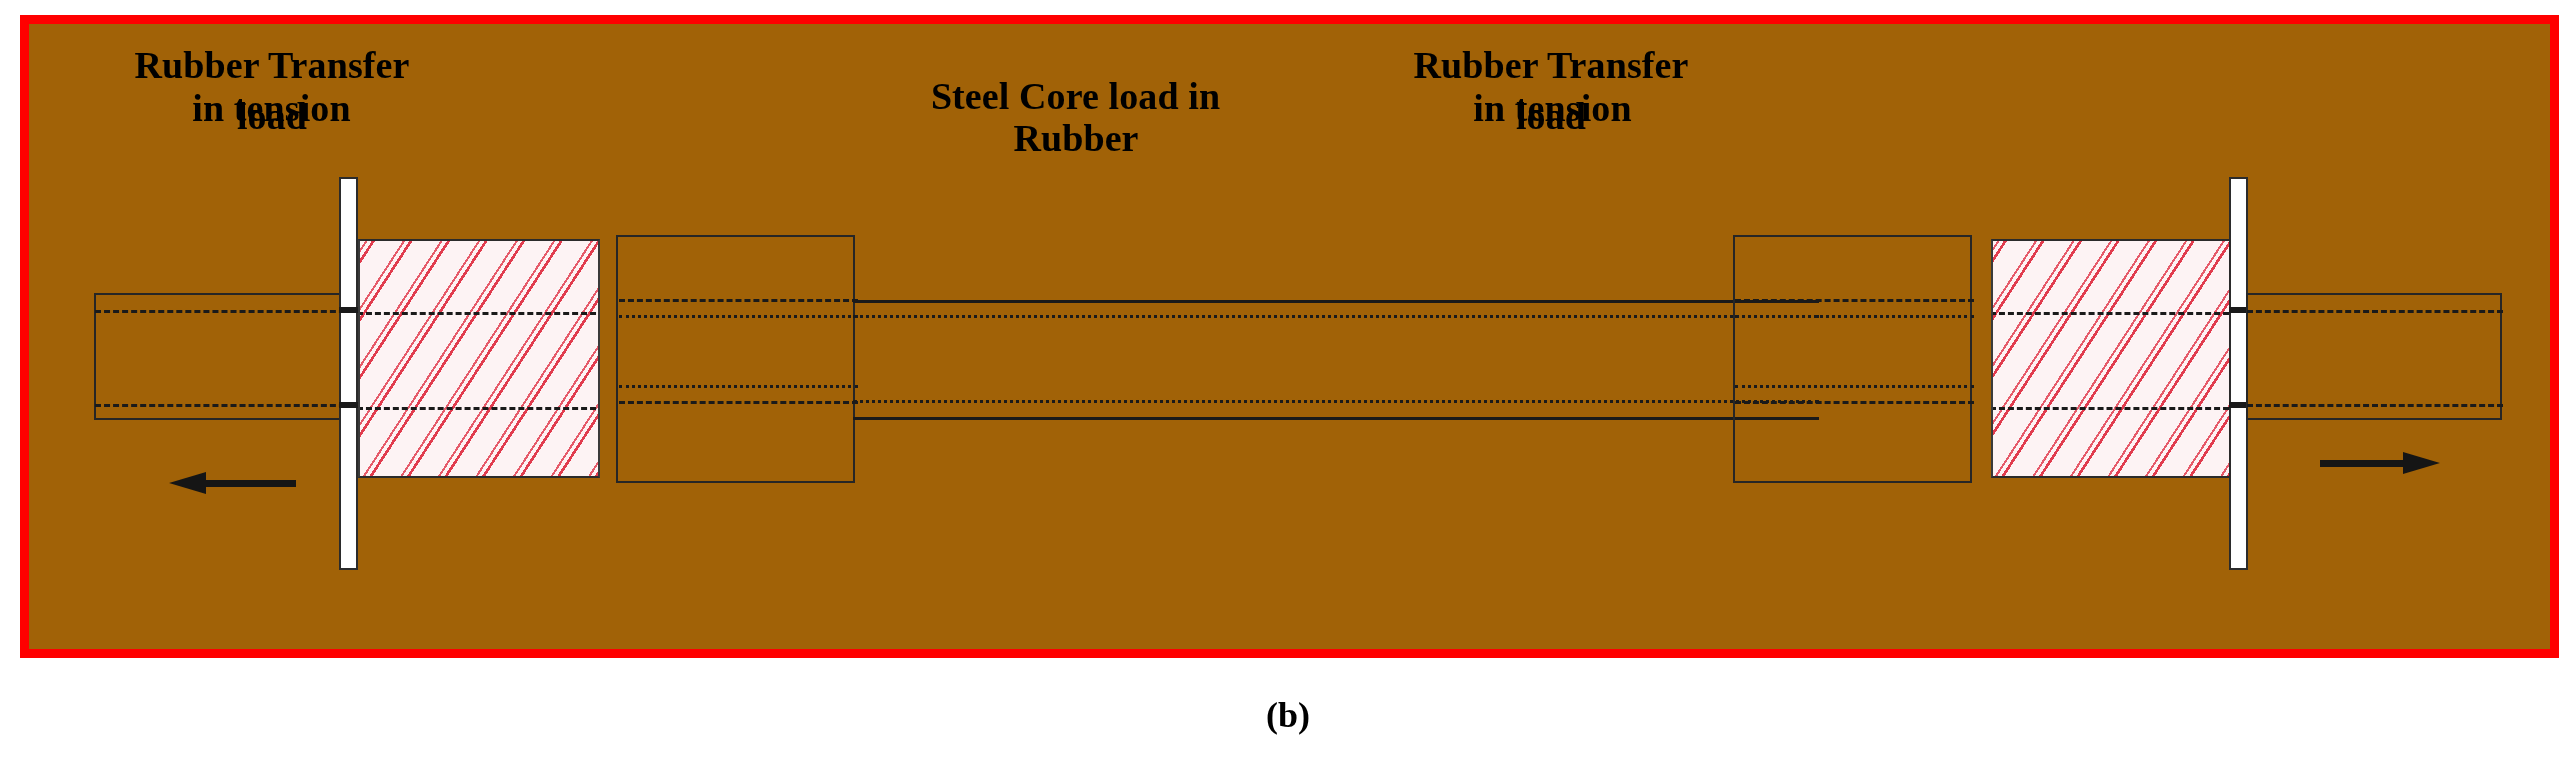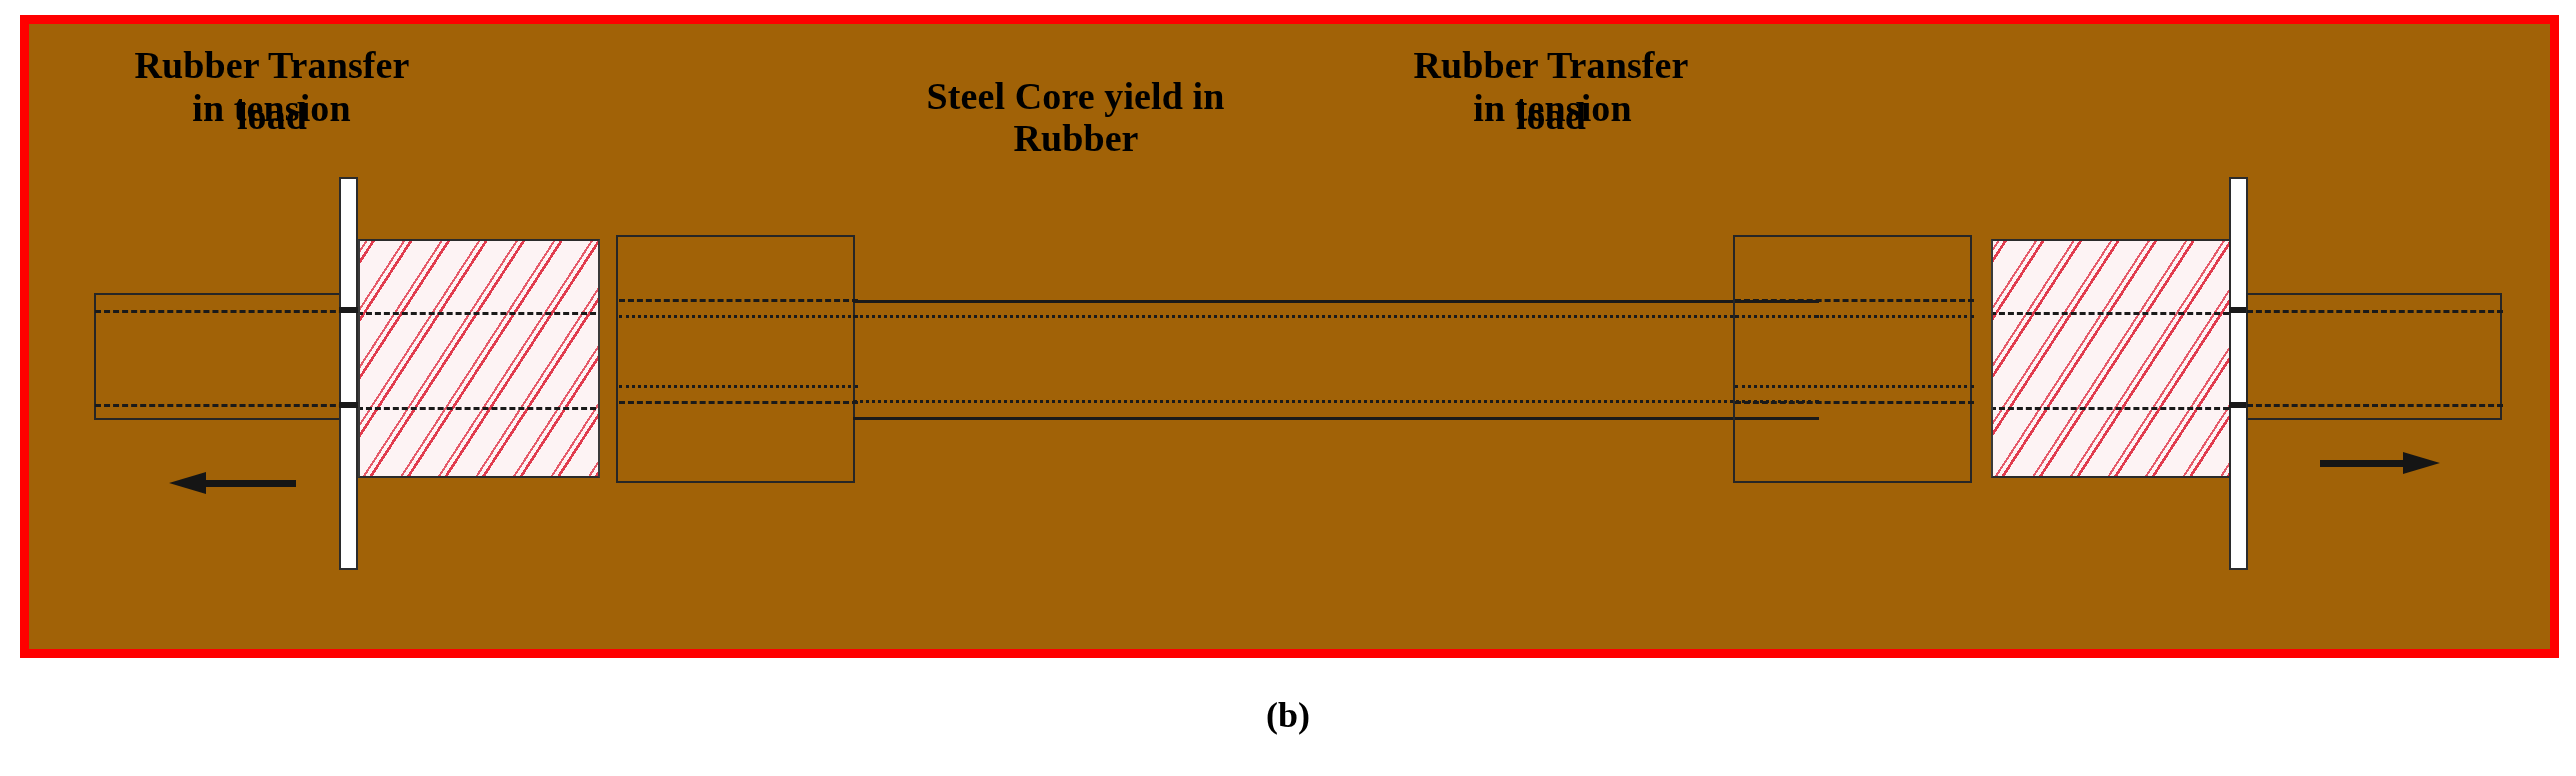--- a/index.html
+++ b/index.html
@@ -103,21 +103,21 @@
   </div>
 
   <div class="arrow right" style="left:2291px;top:428px;width:120px;">
     <span class="shaft"></span>
     <span class="head"></span>
   </div>
 
   <div class="label big" style="left:72px;top:16.4px;width:342px;">Rubber Transfer load</div>
   <div class="label big" style="left:140px;top:59px;width:205px;">in tension</div>
 
-  <div class="label big" style="left:807px;top:47px;width:479px;">Steel Core yield in</div>
+  <div class="label big" style="left:807px;top:47px;width:479px;">Steel Core load in</div>
   <div class="label big" style="left:910px;top:89px;width:274px;">Rubber</div>
 
   <div class="label big" style="left:1351px;top:16.4px;width:342px;">Rubber Transfer load</div>
   <div class="label big" style="left:1421px;top:59px;width:205px;">in tension</div>
 
 </div>
 
 <div class="caption" style="left:1151px;top:694px;width:274px;">(b)</div>
 
 

